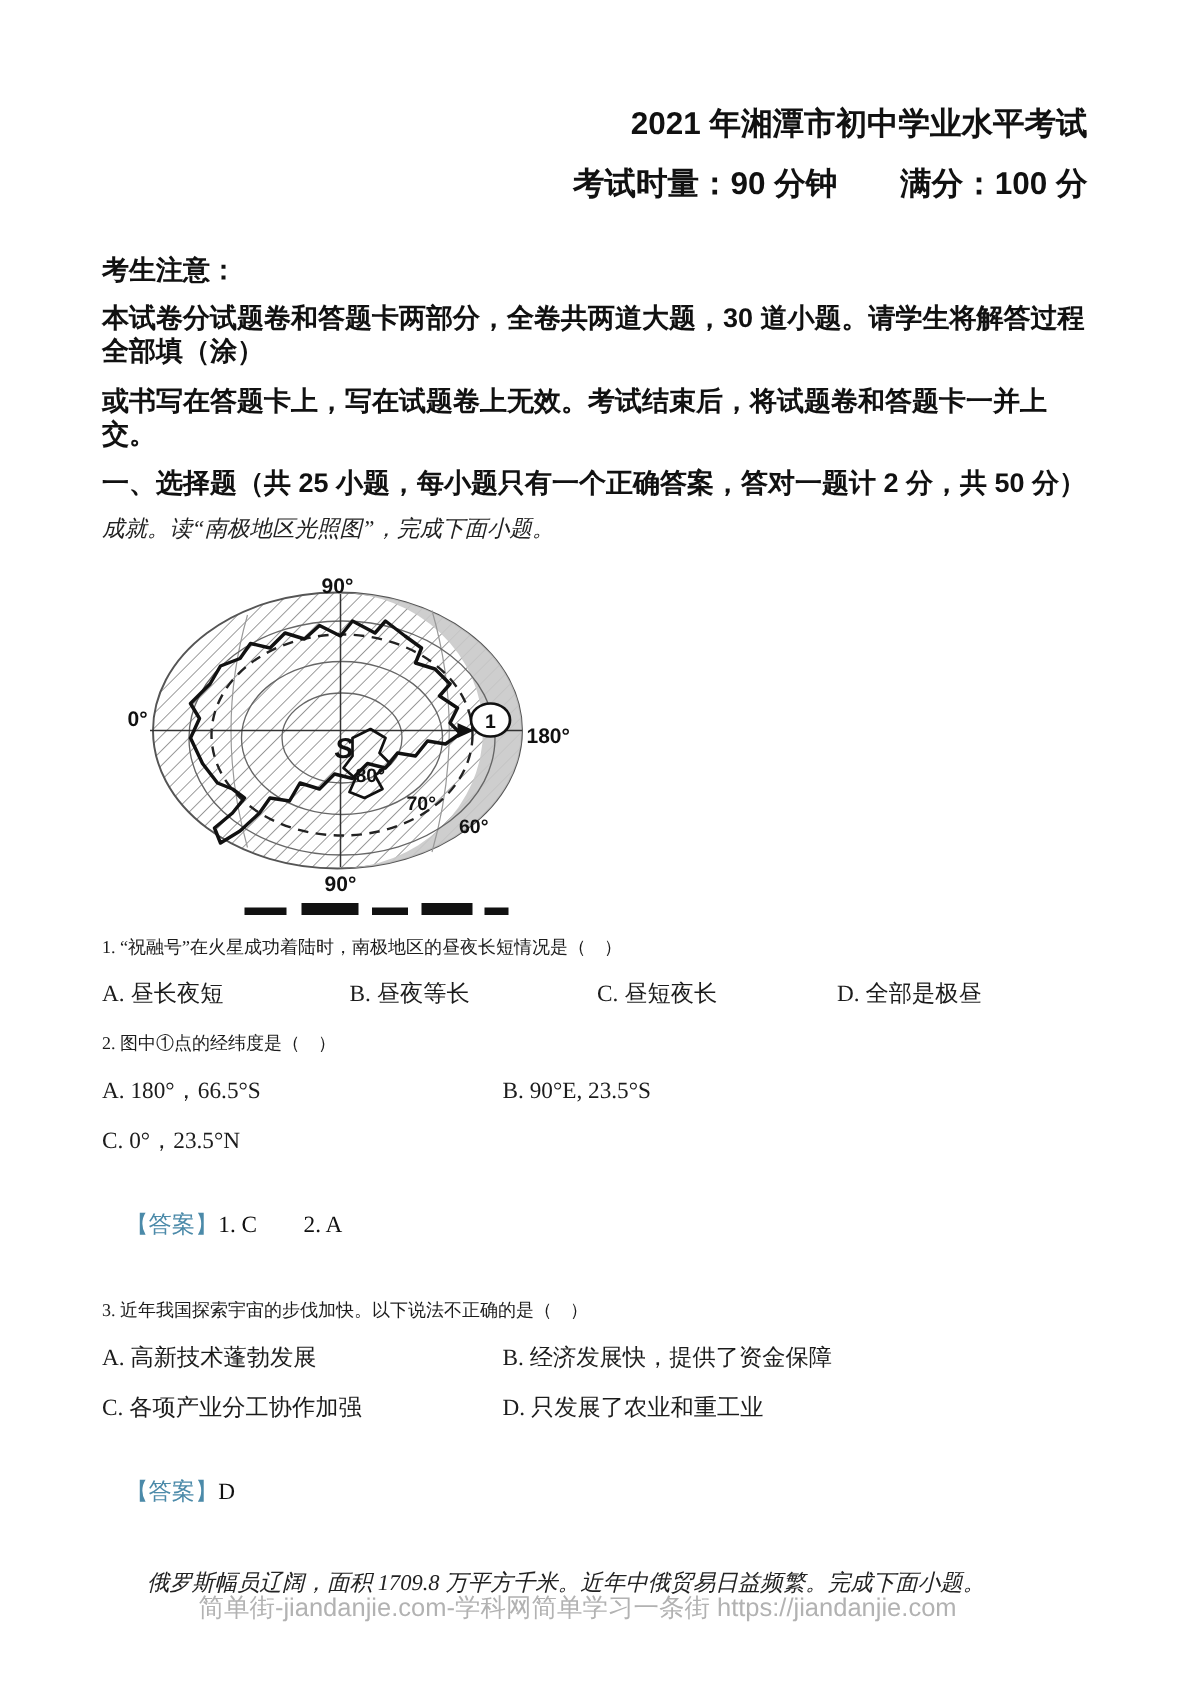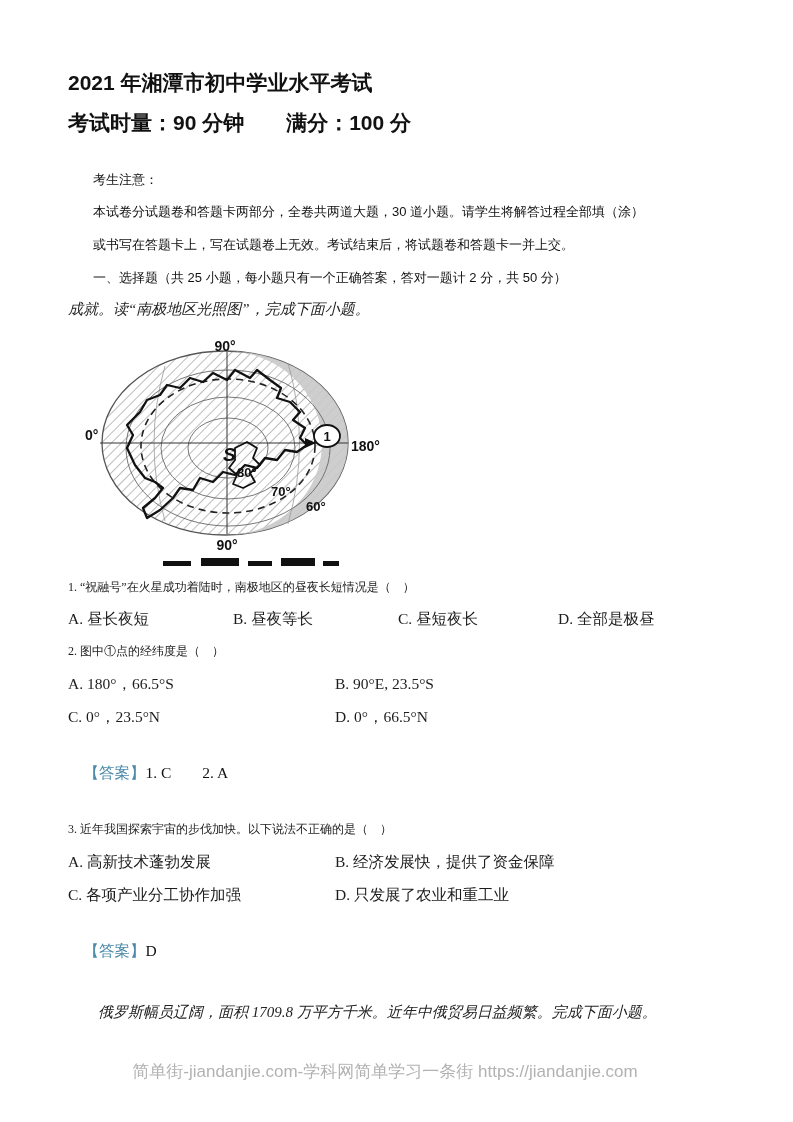--- a/index.html
+++ b/index.html
@@ -2,26 +2,26 @@
 <html><head>
 <meta charset="utf-8">
 <style>
   html,body { margin:0; padding:0; }
   body {
     width:793px; height:1122px; background:#ffffff; overflow:hidden;
     font-family:"Liberation Serif","DejaVu Serif",serif; color:#1c1c1c;
     -webkit-font-smoothing:antialiased;
   }
   .doc { padding:70px 68px 0 68px; position:relative; }
-  .center { text-align:left; }
+  .center { text-align:right; }
   .h-title { font-family:"Liberation Sans","DejaVu Sans",sans-serif; font-weight:bold;
              font-size:21px; line-height:26px; margin:0 0 14px 0; color:#111; }
   .h-meta  { margin-bottom:33px; }
-  .bold-line { font-family:"Liberation Sans","DejaVu Sans",sans-serif; font-weight:normal;
-               font-size:13px; line-height:22px; color:#111; white-space:pre-wrap;margin-left:25px; }
+  .bold-line { font-family:"Liberation Sans","DejaVu Sans",sans-serif; font-weight:bold;
+               font-size:18px; line-height:22px; color:#111; white-space:pre-wrap; }
   .notice-head { margin-bottom:10px; }
   .para-line { margin-bottom:11px; }
   .section-head { margin-top:0; margin-bottom:9px; }
   .passage { font-style:italic; font-size:15px; line-height:22px; color:#222;
              margin-bottom:8px; white-space:pre-wrap; }
   .indent { padding-left:2em; }
   .qline { font-size:12px; line-height:24px; white-space:pre-wrap; margin-top:5px; }
   .opts4 { display:grid; grid-template-columns:165px 165px 160px 1fr; font-size:15.5px;
            line-height:24px; margin-top:8px; white-space:pre-wrap; }
   .opts2 { display:grid; grid-template-columns:267px 1fr; font-size:15.5px;
@@ -114,21 +114,20 @@
     <span>D. 全部是极昼</span>
   </div>
 
   <div class="qline" style="margin-top:8px">2. 图中①点的经纬度是（　）</div>
   <div class="opts2">
     <span>A. 180°，66.5°S</span>
     <span>B. 90°E, 23.5°S</span>
   </div>
   <div class="opts2">
     <span>C. 0°，23.5°N</span>
-    <span>D. 0°，66.5°N</span>
   </div>
 
   <div class="answer">
     <span class="lbl">【答案】</span><span class="val">1. C　　2. A</span>
   </div>
 
   <div class="qline" style="margin-top:8px">3. 近年我国探索宇宙的步伐加快。以下说法不正确的是（　）</div>
   <div class="opts2">
     <span>A. 高新技术蓬勃发展</span>
     <span>B. 经济发展快，提供了资金保障</span>

